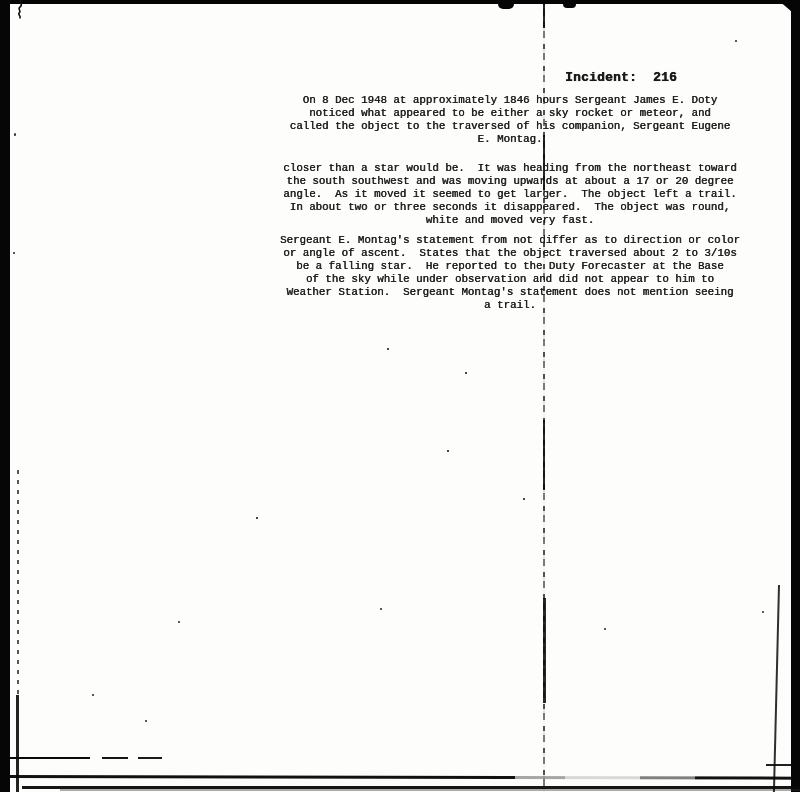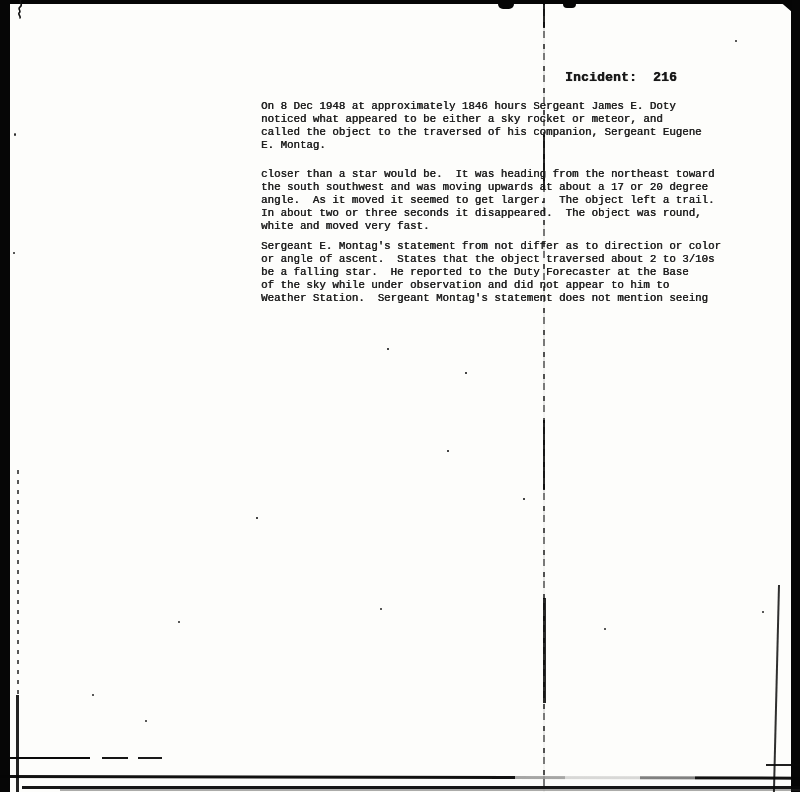--- a/index.html
+++ b/index.html
@@ -3,35 +3,35 @@
 <meta charset="utf-8">
 <style>
   html, body { margin: 0; padding: 0; }
   body {
     width: 800px; height: 792px;
     background: #fdfdfb;
     position: relative;
     overflow: hidden;
     font-family: "Liberation Mono", monospace;
   }
-  .page { position: absolute; inset: 0; }
+  .page { position: absolute; inset: 0; text-align: center; }
 
   
   .hdr {
     position: absolute; left: 565px; top: 71px;
     font-size: 13px; font-weight: bold; line-height: 14px;
     color: #181818; white-space: pre;
     text-shadow: 0.5px 0 0 rgba(20,20,20,0.8), 0 0 0.7px rgba(30,30,30,0.6);
     letter-spacing: 0.2px;
   }
   .body-text {
     position: absolute; left: 255px; top: 94px; width: 510px;
     color: #1d1d1d;
   }
-  .para { margin: 6px; }
+  .para { margin: 0; }
   .para.p1 { margin-bottom: 16px; }
   .para.p2 { margin-bottom: 7px; }
   .tline {
     font-size: 10.8px; line-height: 13px; white-space: pre;
     text-shadow: 0.45px 0 0 rgba(25,25,25,0.75), 0 0 0.6px rgba(40,40,40,0.55);
   }
 
   
   .edge-top { position: absolute; left: 0; top: 0; width: 800px; height: 4px; background: #050505; }
   .edge-top-blob1 { position: absolute; left: 498px; top: 0; width: 16px; height: 9px; background: #050505; border-radius: 0 0 5px 5px; }
@@ -145,16 +145,17 @@
         <div class="tline">angle.  As it moved it seemed to get larger.  The object left a trail.</div>
         <div class="tline">In about two or three seconds it disappeared.  The object was round,</div>
         <div class="tline">white and moved very fast.</div>
       </div>
     <div class="para p3">
         <div class="tline">Sergeant E. Montag's statement from not differ as to direction or color</div>
         <div class="tline">or angle of ascent.  States that the object traversed about 2 to 3/10s</div>
         <div class="tline">be a falling star.  He reported to the Duty Forecaster at the Base</div>
         <div class="tline">of the sky while under observation and did not appear to him to</div>
         <div class="tline">Weather Station.  Sergeant Montag's statement does not mention seeing</div>
+        <div class="tline">a trail.</div>
       </div>
   </div>
 
 </div>
 
 </body></html>

